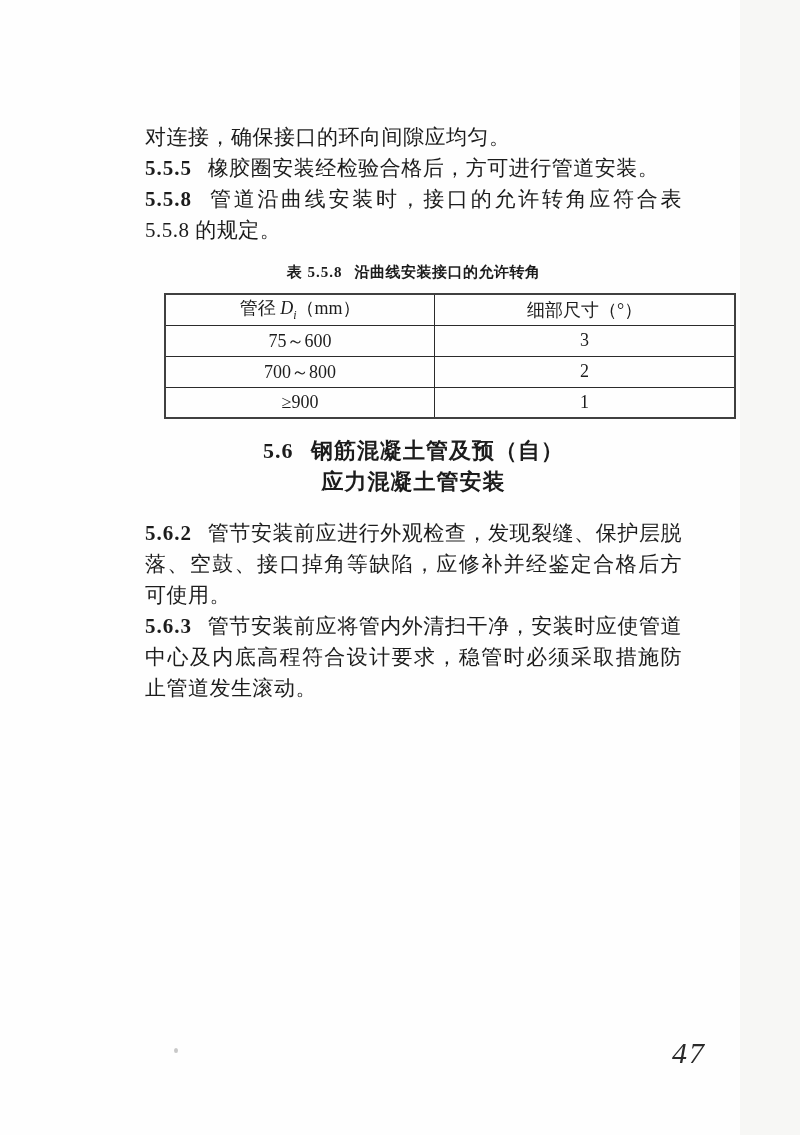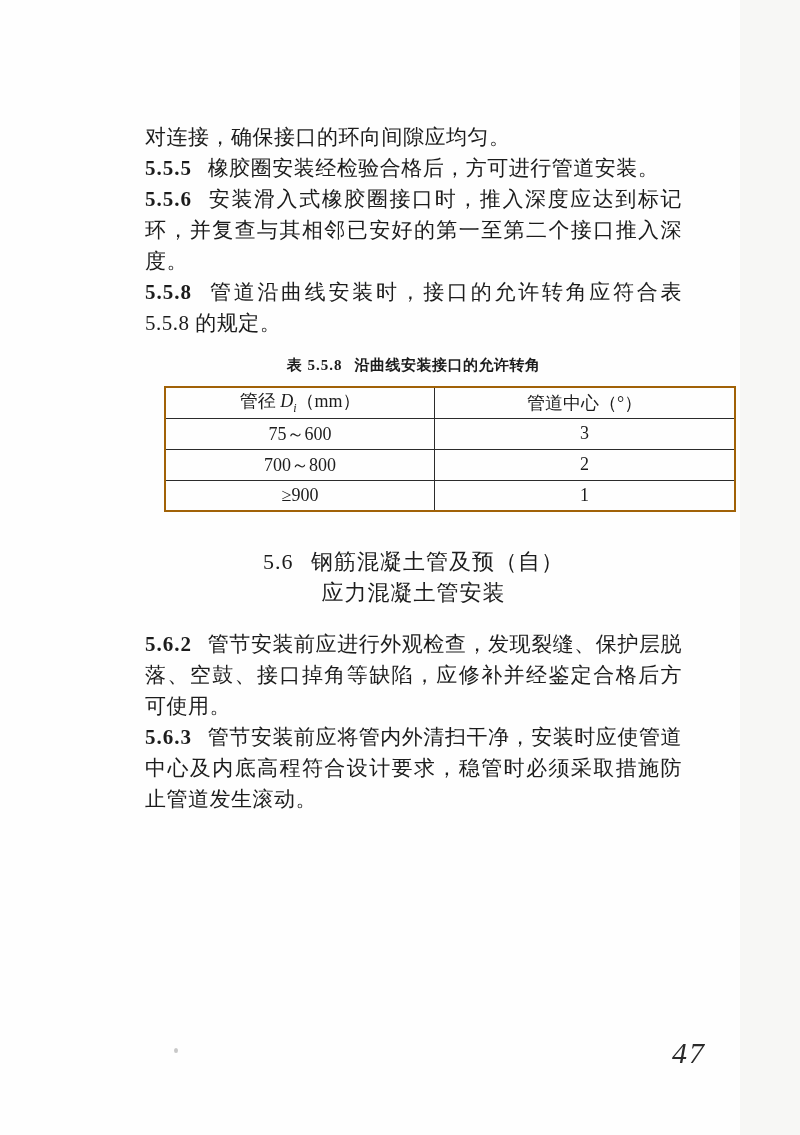--- a/index.html
+++ b/index.html
@@ -57,32 +57,32 @@
   table.spec-table th,
   table.spec-table td {
     border: 1.5px solid #2b2b2b;
     text-align: center;
     vertical-align: middle;
     font-weight: normal;
     font-size: 18px;
     height: 31px;
     padding: 1px 4px;
   }
-  table.spec-table { border: 2px solid #a16207; }
+  table.spec-table { border: 2px solid #404040; }
   table.spec-table col.c1 { width: 47.3%; }
   table.spec-table col.c2 { width: 52.7%; }
   .sym-d { font-style: italic; }
   .sym-sub { font-size: 12px; vertical-align: sub; font-style: italic; }
 
   
   .section-heading {
-    margin-top: 34px;
+    margin-top: 16px;
     margin-bottom: 21px;
     text-align: center;
-    font-weight: normal;
+    font-weight: bold;
     font-size: 22px;
     line-height: 31px;
     letter-spacing: 1px;
   }
   .section-heading .sec-num { margin-right: 0.8em; }
 
   
   .page-number {
     position: absolute;
     top: 1036px;
@@ -112,39 +112,36 @@
   <div class="content">
 
     <p class="clause">
       <span>对连接，确保接口的环向间隙应均匀。</span>
     </p>
 
     <p class="clause">
       <span class="clause-id">5.5.5</span><span>橡胶圈安装经检验合格后，方可进行管道安装。</span>
     </p>
     <p class="clause">
-      <span class="clause-id">5.5.6</span><span>安装滑入式橡胶圈接口时，推入深度应达到标记环，并复查与其相邻已安好的第一至第二个接口推入深度。</span>
-    </p>
-    <p class="clause">
       <span class="clause-id">5.5.8</span><span>管道沿曲线安装时，接口的允许转角应符合表 5.5.8 的规定。</span>
     </p>
 
     <div class="table-caption">
       <span class="cap-label">表 5.5.8</span><span>沿曲线安装接口的允许转角</span>
     </div>
 
     <table class="spec-table">
       <colgroup>
           <col class="c1">
           <col class="c2">
         </colgroup>
       <thead>
         <tr>
           <th><span>管径 </span><span class="sym-d">D</span><span class="sym-sub">i</span><span>（mm）</span></th>
-          <th>管道中心（°）</th>
+          <th>细部尺寸（°）</th>
         </tr>
       </thead>
       <tbody>
         <tr>
           <td>75～600</td>
           <td>3</td>
         </tr>
         <tr>
           <td>700～800</td>
           <td>2</td>

